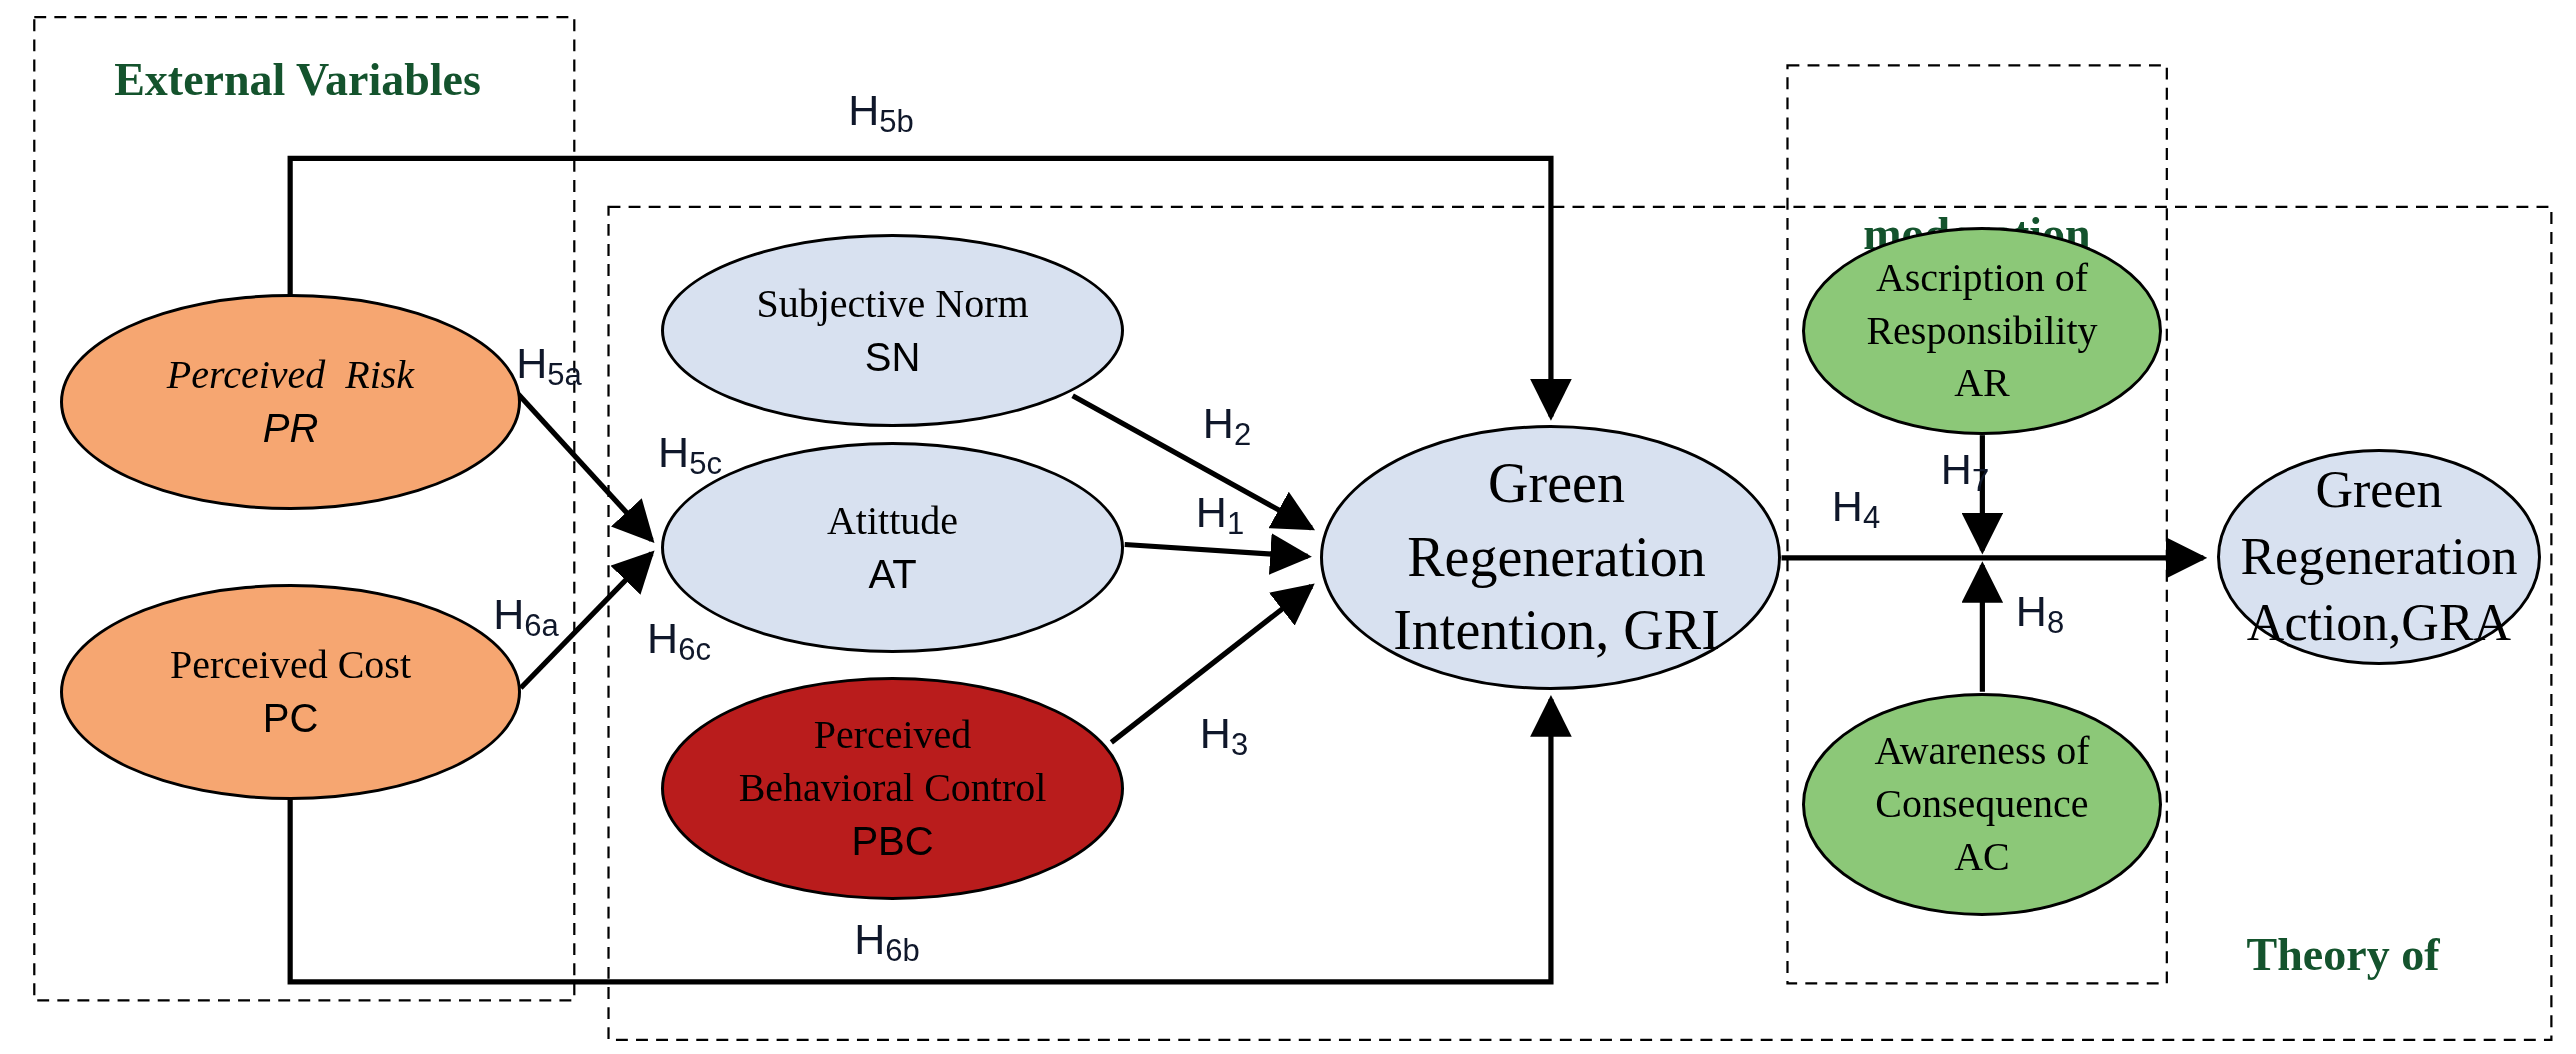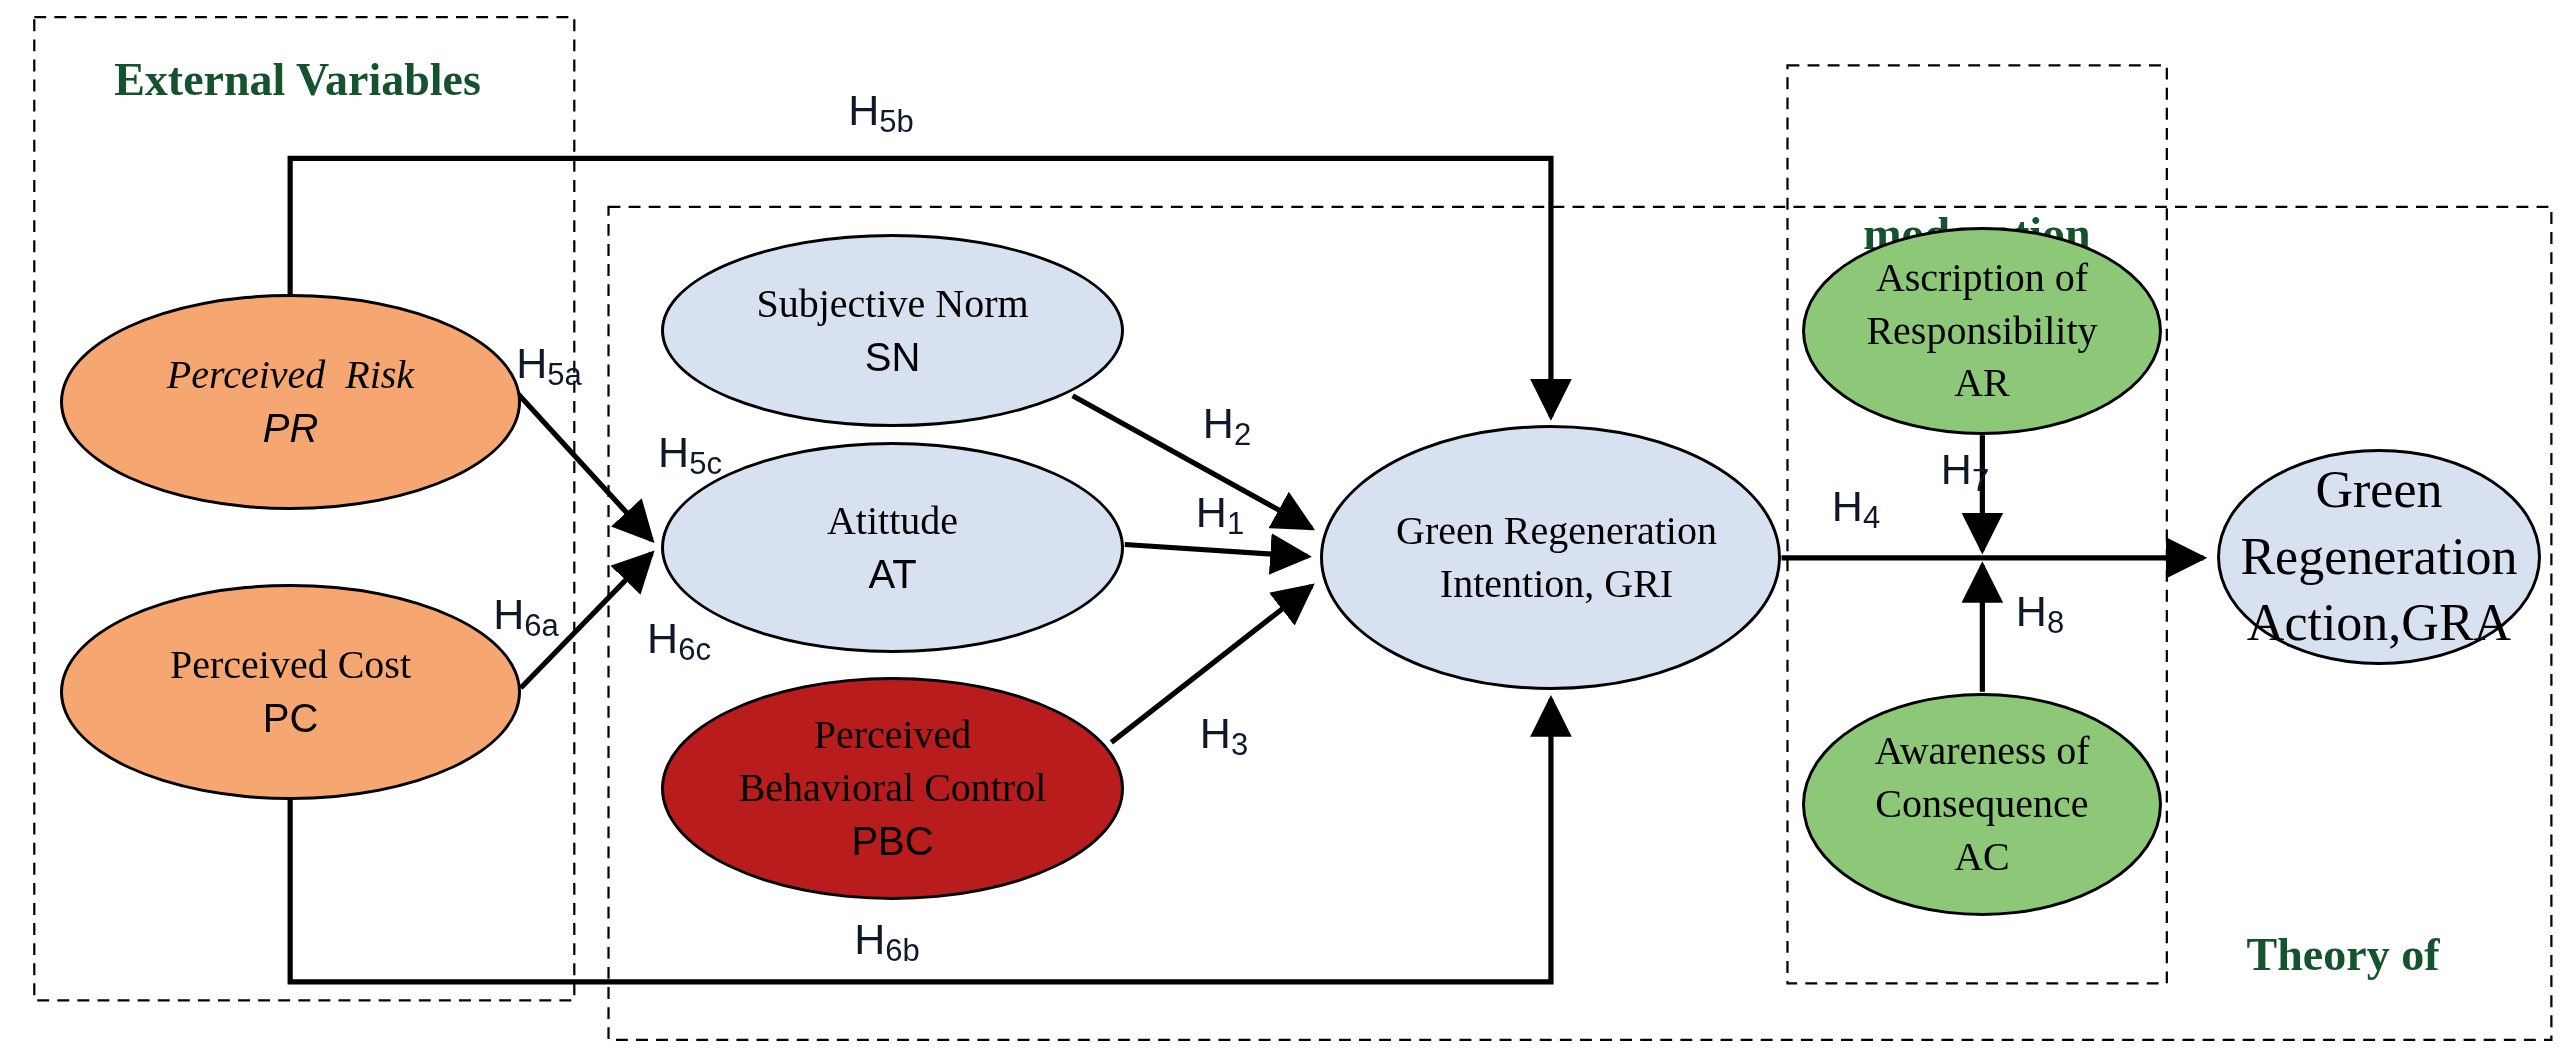--- a/index.html
+++ b/index.html
@@ -28,21 +28,21 @@
     text-align: center;
     color: #000;
   }
   .nline {
     font-family: "Liberation Serif", serif;
     font-size: 40px;
     line-height: 1.32;
     white-space: pre-wrap;
   }
   .nline.sans { font-family: "Liberation Sans", sans-serif; }
-  .node-gri .nline { font-size: 40px; margin-left: 12px; }
+  .node-gri .nline { font-size: 56px; margin-left: 12px; }
   .node-gra .nline { font-size: 52px; line-height: 1.28; }
 
   .boxtitle {
     position: absolute;
     font-family: "Liberation Serif", serif;
     font-weight: bold;
     font-size: 46px;
     line-height: 1.24;
     color: #14532d;
     text-align: center;

